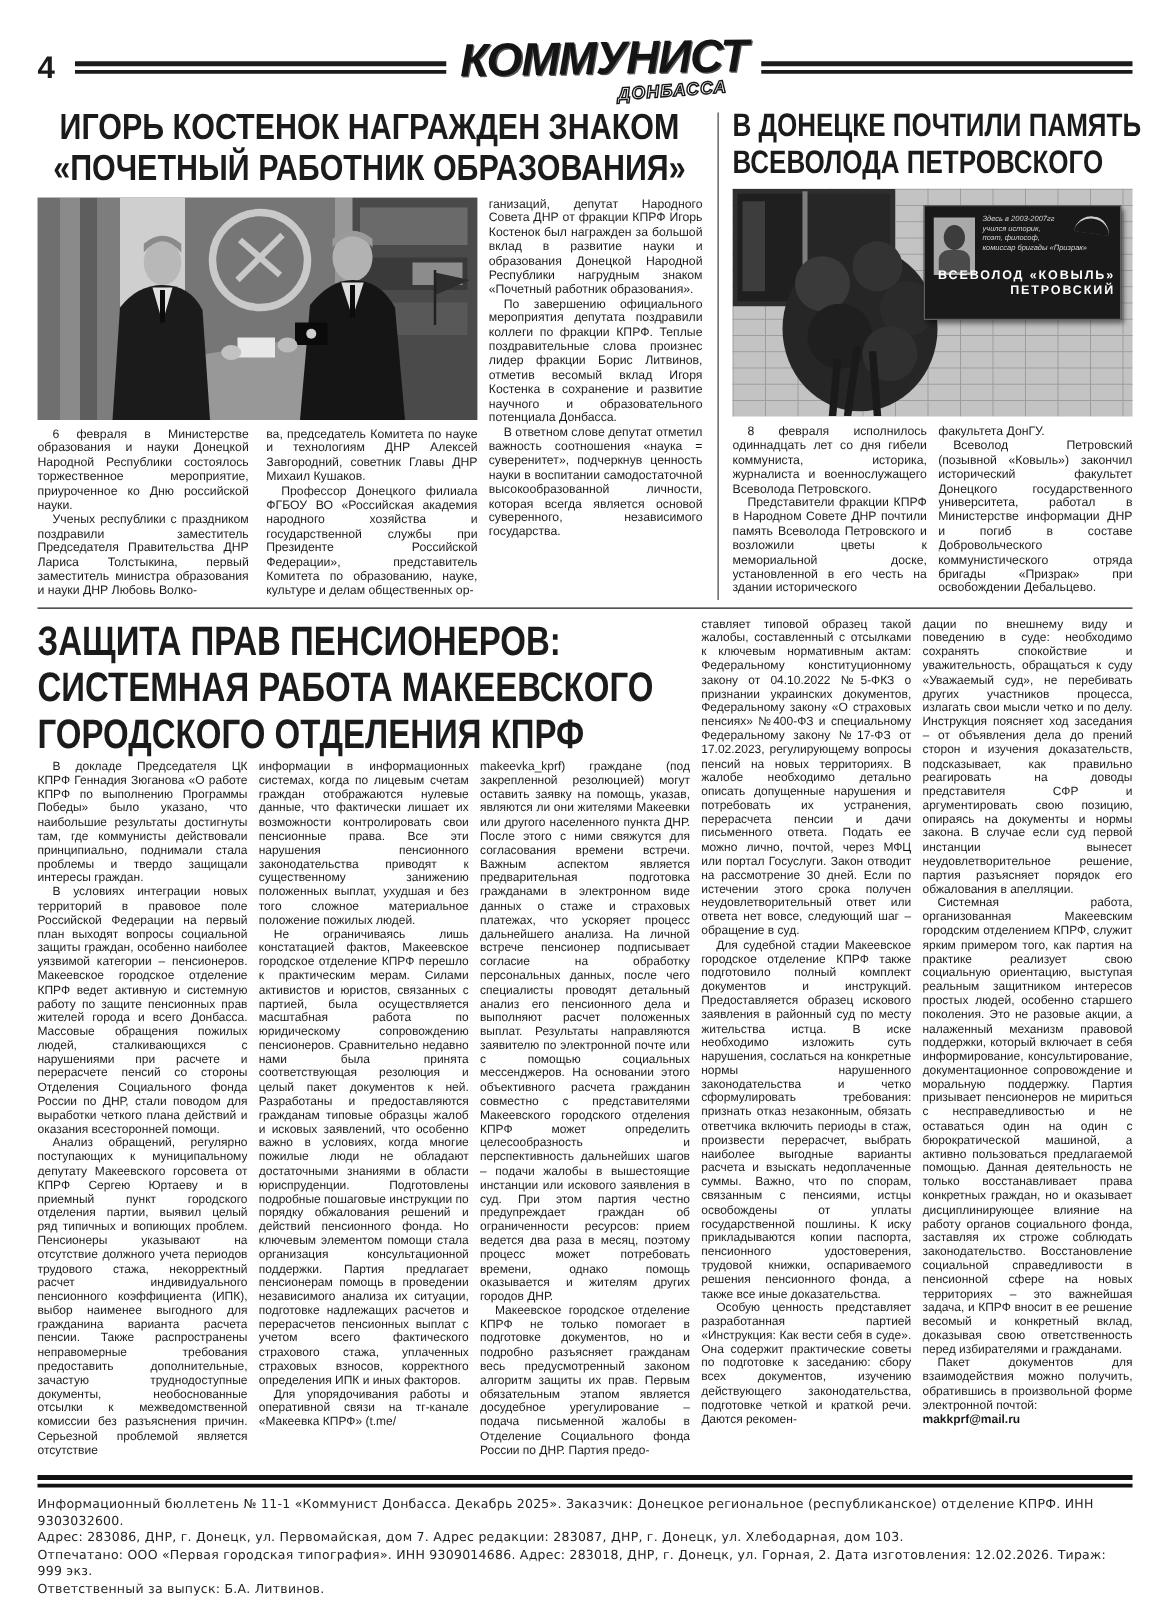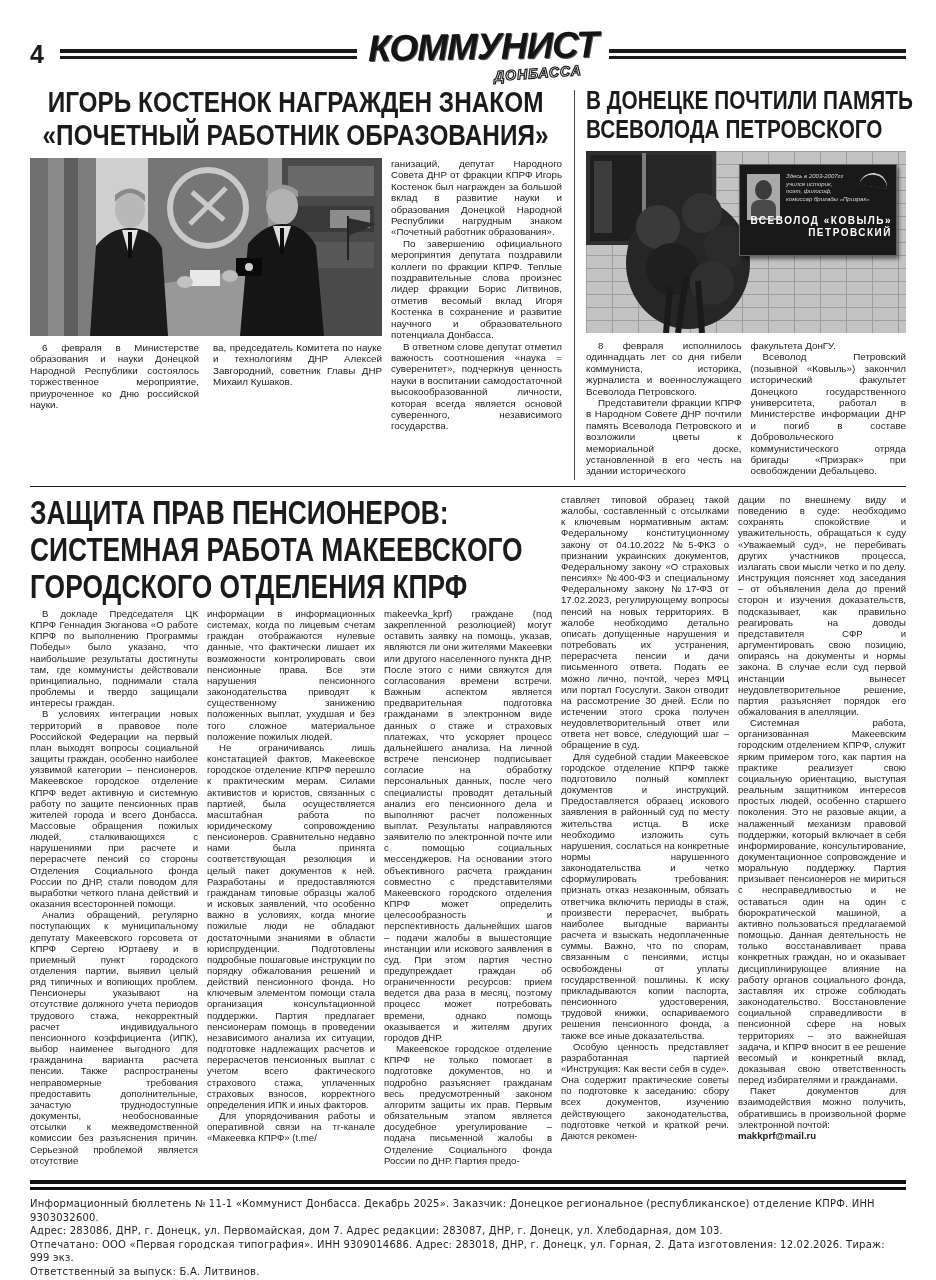--- a/index.html
+++ b/index.html
@@ -141,23 +141,25 @@
               <rect x="206" y="100" width="26" height="18" fill="#0a0a0a"></rect>
               <circle cx="219" cy="109" r="4" fill="#cfcfcf"></circle>
               <rect x="160" y="112" width="30" height="16" fill="#e8e8e8"></rect>
               <ellipse cx="155" cy="124" rx="8" ry="6" fill="#c2c2c2"></ellipse>
               <ellipse cx="200" cy="118" rx="8" ry="6" fill="#bdbdbd"></ellipse>
             </svg>
           </div>
           <div class="a1-cols">
             <div class="acol bodytext">
                 <p>6 февраля в Министерстве образования и науки Донецкой Народной Республики состоялось торжественное мероприятие, приуроченное ко Дню российской науки.</p>
+                <p>Ученых республики с праздником поздравили заместитель Председателя Правительства ДНР Лариса Толстыкина, первый заместитель министра образования и науки ДНР Любовь Волко-</p>
               </div>
             <div class="acol bodytext">
                 <p class="noind">ва, председатель Комитета по науке и технологиям ДНР Алексей Завгородний, советник Главы ДНР Михаил Кушаков.</p>
+                <p>Профессор Донецкого филиала ФГБОУ ВО «Российская академия народного хозяйства и государственной службы при Президенте Российской Федерации», представитель Комитета по образованию, науке, культуре и делам общественных ор-</p>
               </div>
           </div>
         </div>
         <div class="a1-right bodytext">
             <p class="noind">ганизаций, депутат Народного Совета ДНР от фракции КПРФ Игорь Костенок был награжден за большой вклад в развитие науки и образования Донецкой Народной Республики нагрудным знаком «Почетный работник образования».</p>
             <p>По завершению официального мероприятия депутата поздравили коллеги по фракции КПРФ. Теплые поздравительные слова произнес лидер фракции Борис Литвинов, отметив весомый вклад Игоря Костенка в сохранение и развитие научного и образовательного потенциала Донбасса.</p>
             <p>В ответном слове депутат отметил важность соотношения «наука = суверенитет», подчеркнув ценность науки в воспитании самодостаточной высокообразованной личности, которая всегда является основой суверенного, независимого государства.</p>
           </div>
       </div>
     </div>

